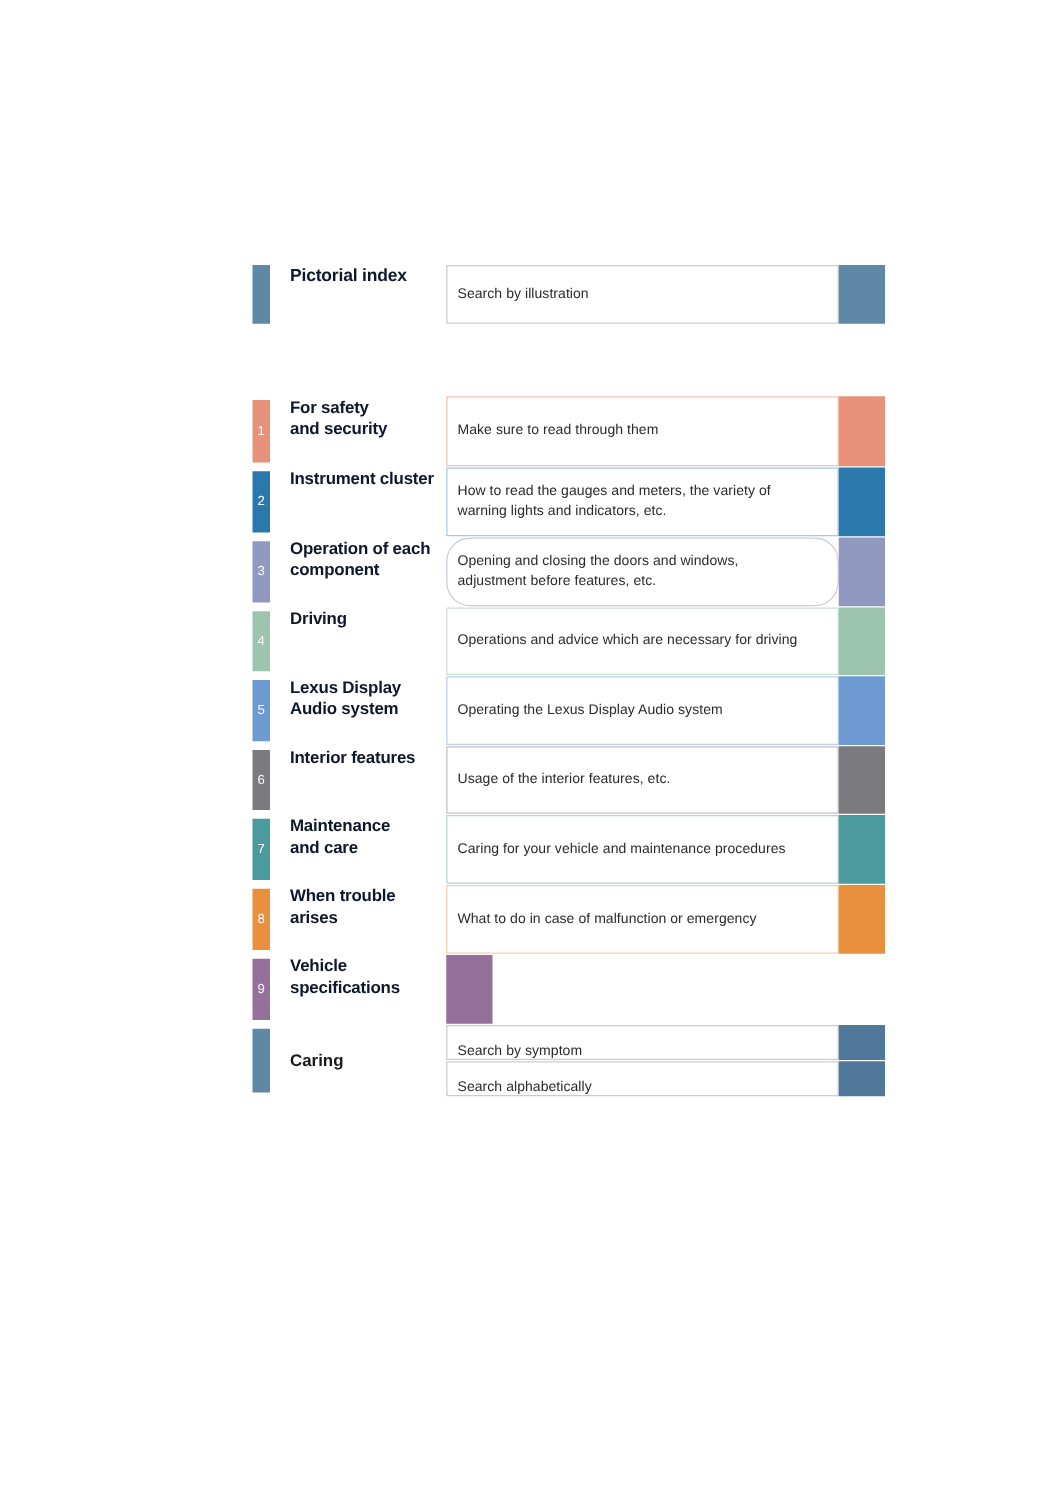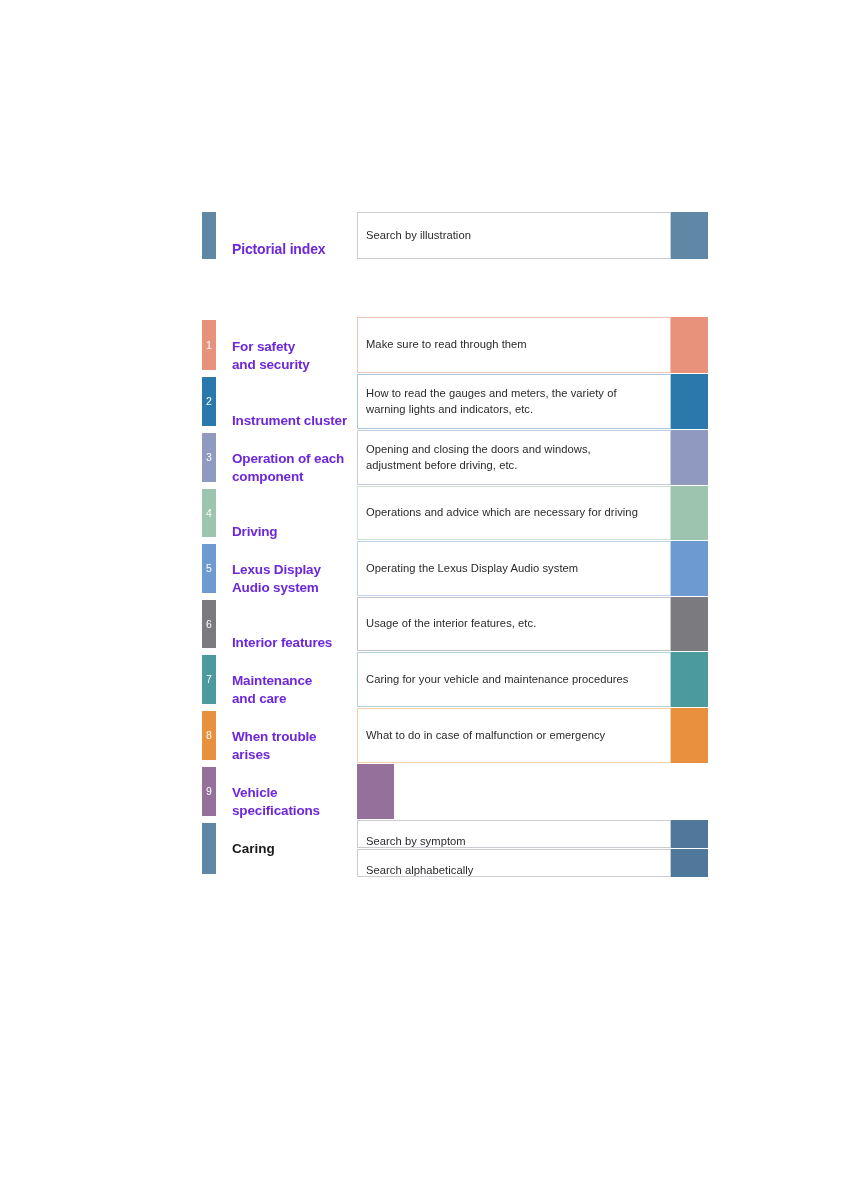--- a/index.html
+++ b/index.html
@@ -50,26 +50,26 @@
     transform: translateY(0px);
   }
 
   
   .title {
     flex: 0 0 141px;
     width: 141px;
     padding-left: 16px;
     box-sizing: border-box;
     display: flex;
-    align-items: flex-end;
+    align-items: flex-start;
     font-size: 13.5px;
     font-weight: 700;
     line-height: 1.28;
     letter-spacing: -0.15px;
-    color: #6d28d9;
+    color: #0f172a;
   }
   .title span { display: block; }
 
   
   .desc {
     flex: 1 1 auto;
     box-sizing: border-box;
     border: 1px solid #c9ccd1;
     background: #ffffff;
     display: flex;
@@ -198,24 +198,24 @@
       <div class="row" style="height: 55px; margin-top: 1px;">
         <div class="tab" style="background: rgb(144, 153, 192); height: 49px; align-self: center;">
           <span class="tab-num">3</span>
         </div>
         <div class="title">
           <div>
             <span>Operation of each</span>
             <span>component</span>
           </div>
         </div>
-        <div class="desc" style="border-color: rgb(199, 203, 223); height: 55px;">
+        <div class="desc" style="border-color: rgb(199, 203, 223); height: 55px; border-radius: 19px;">
           <div>
             <div>Opening and closing the doors and windows,</div>
-            <div>adjustment before driving, etc.</div>
+            <div>adjustment before features, etc.</div>
           </div>
         </div>
         <div class="swatch" style="background: rgb(144, 153, 192); height: 55px;"></div>
       </div>
       <div class="row" style="height: 54px; margin-top: 1px;">
         <div class="tab" style="background: rgb(156, 196, 174); height: 48px; align-self: center;">
           <span class="tab-num">4</span>
         </div>
         <div class="title">
           <div>

